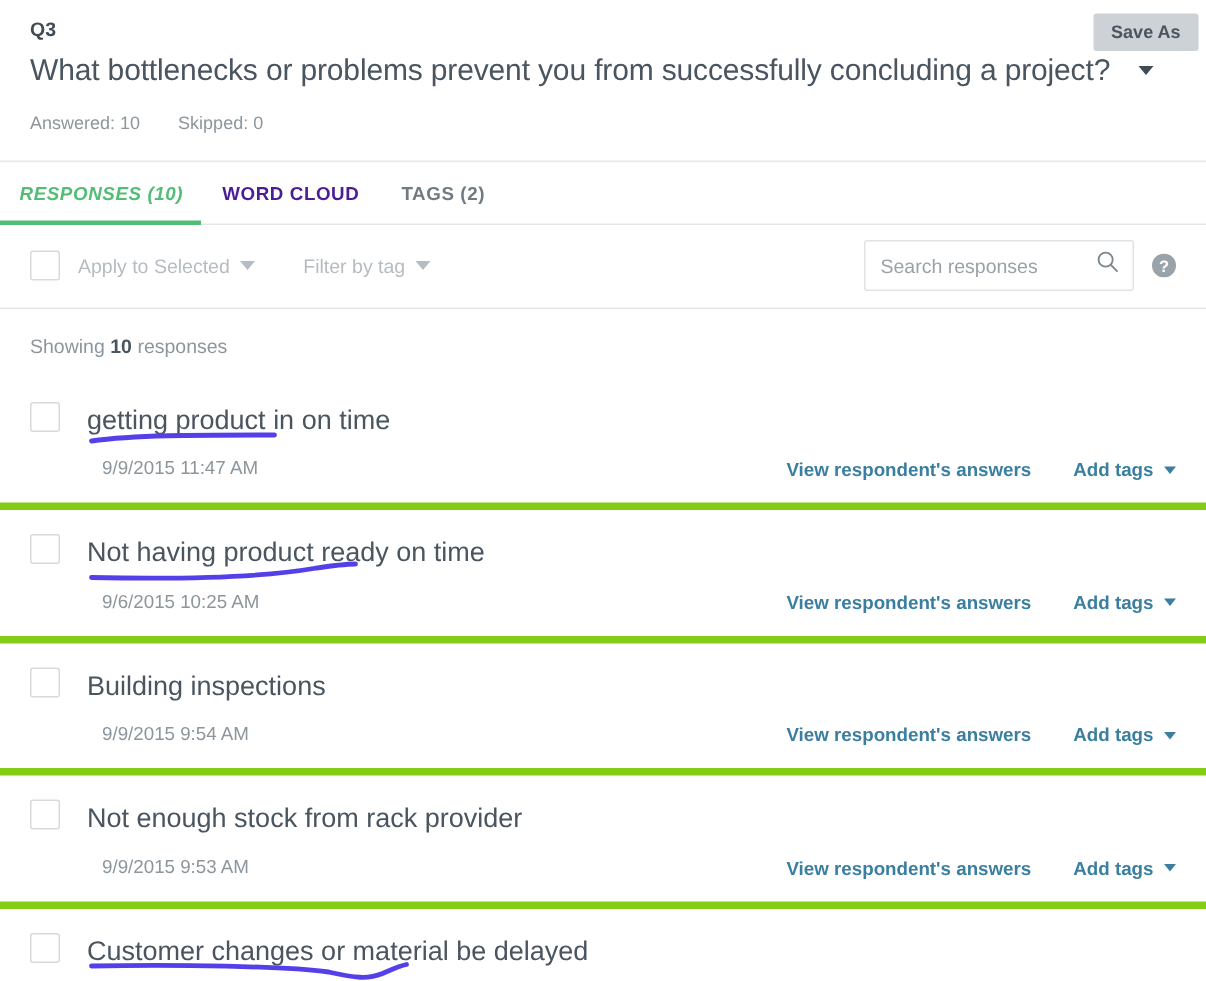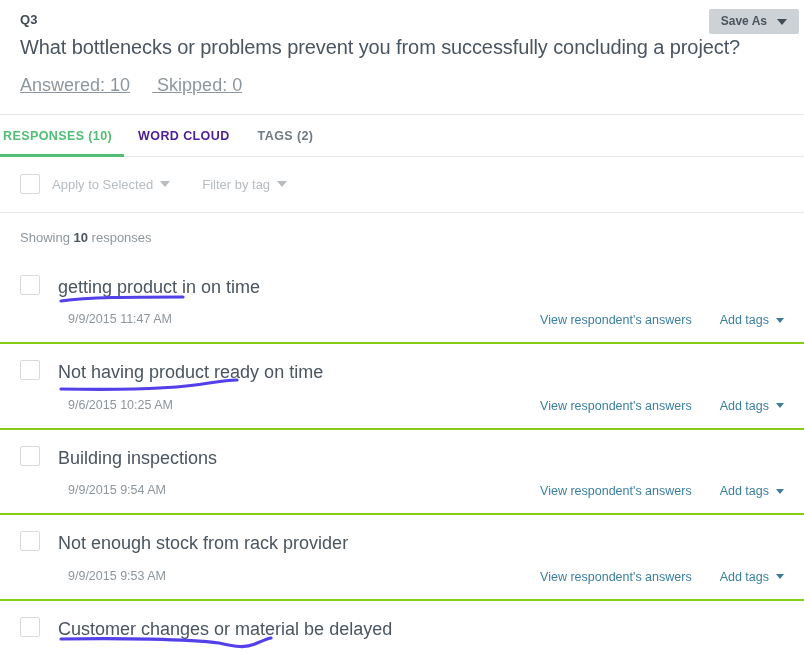--- a/index.html
+++ b/index.html
@@ -33,23 +33,22 @@
   .qtitle {
     font-size: 20px;
     font-weight: 400;
     line-height: 1.28;
     color: #4a5560;
     margin: 0 0 14px 0;
     max-width: 760px;
     letter-spacing: -0.1px;
   }
   .qstats {
-    font-size: 18px;
+    font-size: 12px;
     color: #8d969d;
-    text-decoration: underline;
   }
   .qstats .stat { margin-right: 22px; }
 
   .save-as-btn {
     position: absolute;
     top: 9px;
     right: 5px;
     background: #ccd2d6;
     color: #4a5560;
     border: none;
@@ -57,20 +56,21 @@
     font-family: inherit;
     font-size: 12px;
     font-weight: bold;
     padding: 0 12px;
     height: 25px;
     line-height: 25px;
     cursor: pointer;
     display: flex;
     align-items: center;
     gap: 10px;
+    flex-direction: column;
   }
   .caret-down {
     display: inline-block;
     width: 0; height: 0;
     border-left: 5px solid transparent;
     border-right: 5px solid transparent;
     border-top: 6px solid #3f4b55;
   }
   .caret-down.small {
     border-left-width: 4px;
@@ -97,21 +97,21 @@
     font-weight: bold;
     letter-spacing: 0.4px;
     color: #6f7a82;
     padding: 14px 14px 12px 14px;
     cursor: pointer;
     position: relative;
     box-sizing: border-box;
     height: 100%;
     white-space: nowrap;
   }
-  .tab:first-child { padding-left: 3px; padding-right: 12px;}
+  .tab:first-child { padding-left: 13px; padding-right: 12px; font-style: italic;}
   .tab.active {
     color: #52bd74;
   }
   .tab.active::after {
     content: "";
     position: absolute;
     left: 0; right: 0; bottom: -1px;
     height: 3px;
     background: #52bd74;
   }
@@ -196,21 +196,21 @@
     font-size: 13px;
     color: #8d969d;
     padding: 17px 8px 14px 20px;
   }
   .showing-row b { color: #4a5560; }
 
   
   .resp-list { position: relative; }
   .resp-row {
     position: relative;
-    border-top: 2px solid #84cc16;
+    border-top: 5px solid #84cc16;
     padding: 16px 20px 16px 20px;
     min-height: 83px;
     box-sizing: border-box;
   }
   .resp-row:first-child { border-top: none; }
   .resp-top {
     display: flex;
     align-items: flex-start;
     gap: 18px;
   }
@@ -229,20 +229,21 @@
     margin-left: 48px;
   }
   .resp-actions {
     position: absolute;
     right: 20px;
     bottom: 15px;
     display: flex;
     align-items: center;
     gap: 28px;
     font-size: 12.5px;
+    font-weight: bold;
   }
   .link {
     color: #3b7fa0;
     cursor: pointer;
     text-decoration: none;
   }
   .add-tags {
     color: #3b7fa0;
     cursor: pointer;
     display: flex;
@@ -287,20 +288,37 @@
   <div class="checkbox"></div>
   <div class="toolbar-dd tb-apply">
     <span>Apply to Selected</span>
     <span class="caret-down"></span>
   </div>
   <div class="toolbar-dd tb-filter">
     <span>Filter by tag</span>
     <span class="caret-down"></span>
   </div>
 
+  <div class="search-wrap">
+    <div class="search-box">
+      <input type="text" placeholder="Search responses" style="">
+      <span class="search-icon">
+        <svg width="15" height="15" viewBox="0 0 16 16">
+          <circle cx="6.5" cy="6.5" r="5" fill="none" stroke="#7e878e" stroke-width="1.3"></circle>
+          <line x1="10.3" y1="10.3" x2="14.6" y2="14.6" stroke="#7e878e" stroke-width="1.3" stroke-linecap="round"></line>
+        </svg>
+      </span>
+    </div>
+    <span class="help-icon">
+      <svg width="16" height="16" viewBox="0 0 16 16">
+        <circle cx="8" cy="8" r="8" fill="#9aa3a9"></circle>
+        <text x="8" y="12" font-family="Liberation Sans, sans-serif" font-size="11" font-weight="bold" fill="#ffffff" text-anchor="middle">?</text>
+      </svg>
+    </span>
+  </div>
 </div>
 
 <div class="showing-row">
   <span>Showing</span>
   <b>10</b>
   <span>responses</span>
 </div>
 
 <div class="resp-list" id="resp-list">
     <div class="resp-row">

